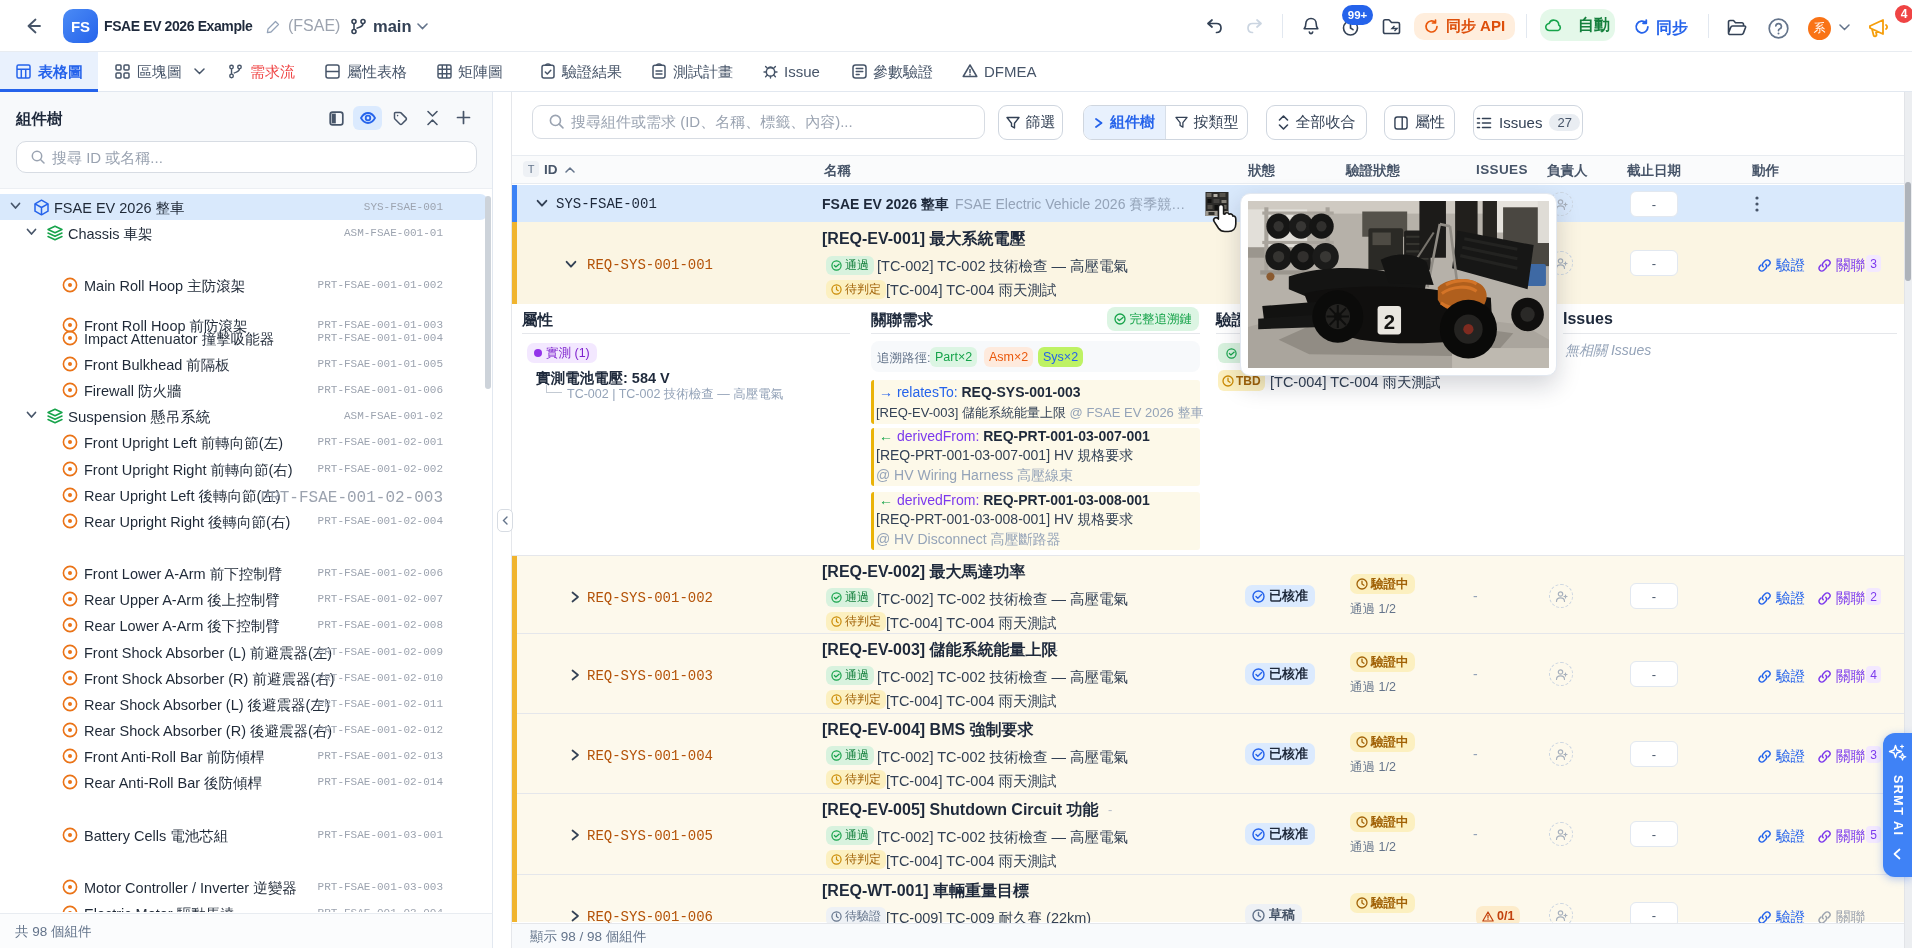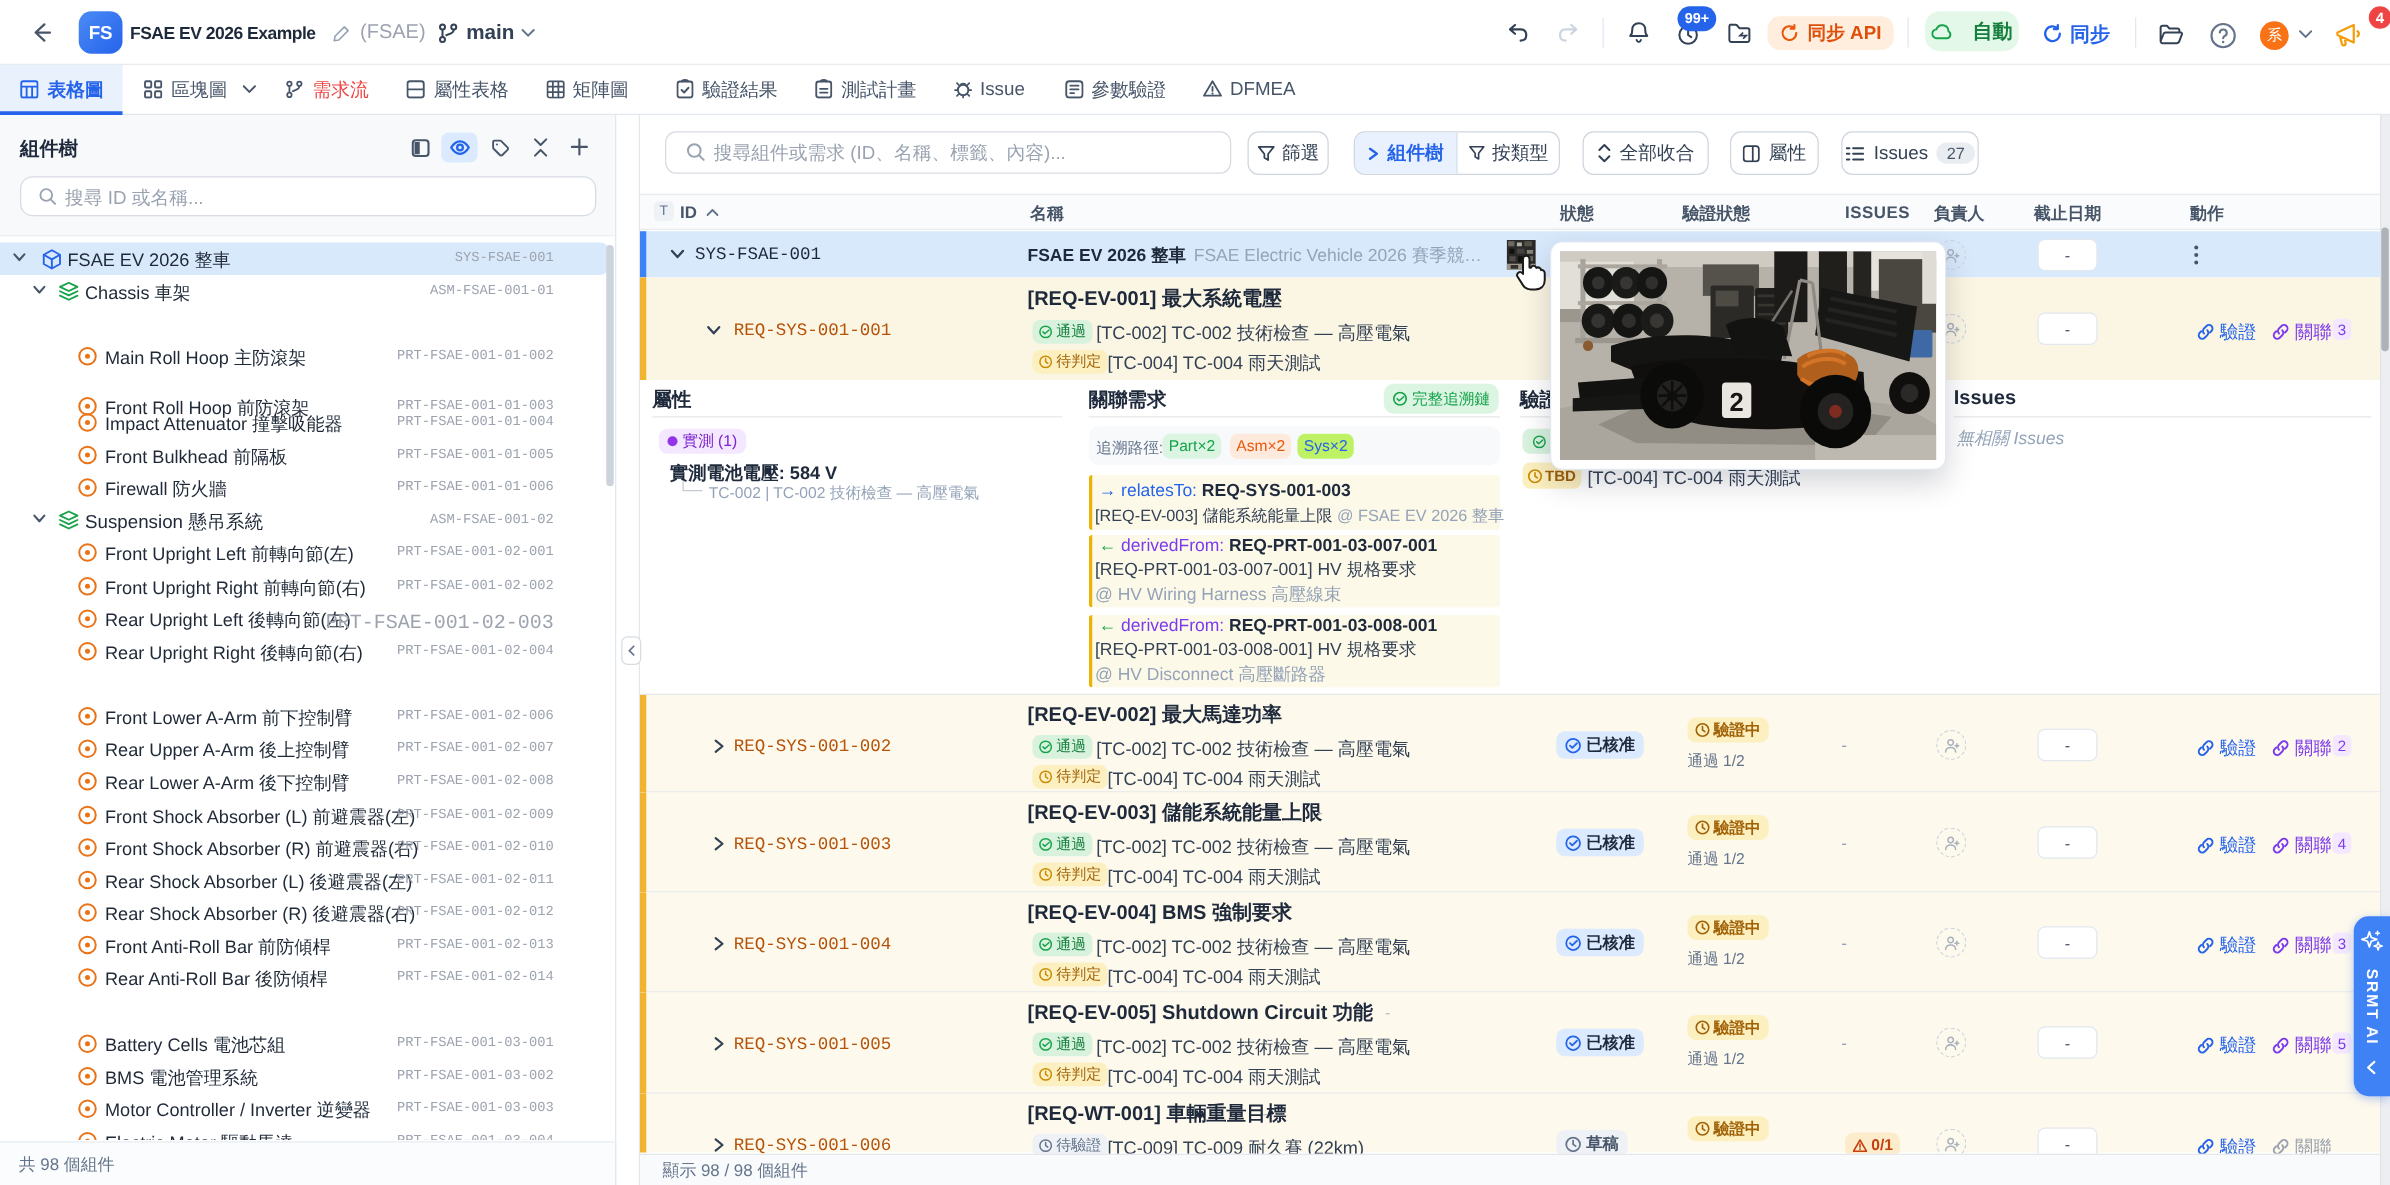--- a/index.html
+++ b/index.html
@@ -364,28 +364,20 @@
       <span style="position:absolute;left:84px;top:5px;font-size:14.5px;color:#1f2937;white-space:nowrap">Rear Anti-Roll Bar 後防傾桿</span>
       <span class="mono" style="position:absolute;right:45px;top:7px;font-size:11px;color:#9ca3af;letter-spacing:0px">PRT-FSAE-001-02-014</span>
     </div>
 <div class="ab" style="left:0;top:629px;width:488px;height:26px;">
       <svg style="position:absolute;left:62px;top:5px" width="16" height="16" viewBox="0 0 16 16">
         <circle cx="8" cy="8" r="6.6" stroke="#ea7317" stroke-width="1.6" fill="none"></circle>
         <circle cx="8" cy="8" r="2" fill="#ea7317"></circle>
       </svg>
       <span style="position:absolute;left:84px;top:5px;font-size:14.5px;color:#1f2937;white-space:nowrap">Battery Cells 電池芯組</span>
       <span class="mono" style="position:absolute;right:45px;top:7px;font-size:11px;color:#9ca3af;letter-spacing:0px">PRT-FSAE-001-03-001</span>
-    </div>
-<div class="ab" style="left:0;top:655px;width:488px;height:26px;">
-      <svg style="position:absolute;left:62px;top:5px" width="16" height="16" viewBox="0 0 16 16">
-        <circle cx="8" cy="8" r="6.6" stroke="#ea7317" stroke-width="1.6" fill="none"></circle>
-        <circle cx="8" cy="8" r="2" fill="#ea7317"></circle>
-      </svg>
-      <span style="position:absolute;left:84px;top:5px;font-size:14.5px;color:#1f2937;white-space:nowrap">BMS 電池管理系統</span>
-      <span class="mono" style="position:absolute;right:45px;top:7px;font-size:11px;color:#9ca3af;letter-spacing:0px">PRT-FSAE-001-03-002</span>
     </div>
 <div class="ab" style="left:0;top:681px;width:488px;height:26px;">
       <svg style="position:absolute;left:62px;top:5px" width="16" height="16" viewBox="0 0 16 16">
         <circle cx="8" cy="8" r="6.6" stroke="#ea7317" stroke-width="1.6" fill="none"></circle>
         <circle cx="8" cy="8" r="2" fill="#ea7317"></circle>
       </svg>
       <span style="position:absolute;left:84px;top:5px;font-size:14.5px;color:#1f2937;white-space:nowrap">Motor Controller / Inverter 逆變器</span>
       <span class="mono" style="position:absolute;right:45px;top:7px;font-size:11px;color:#9ca3af;letter-spacing:0px">PRT-FSAE-001-03-003</span>
     </div>
 <div class="ab" style="left:0;top:707px;width:488px;height:26px;">

